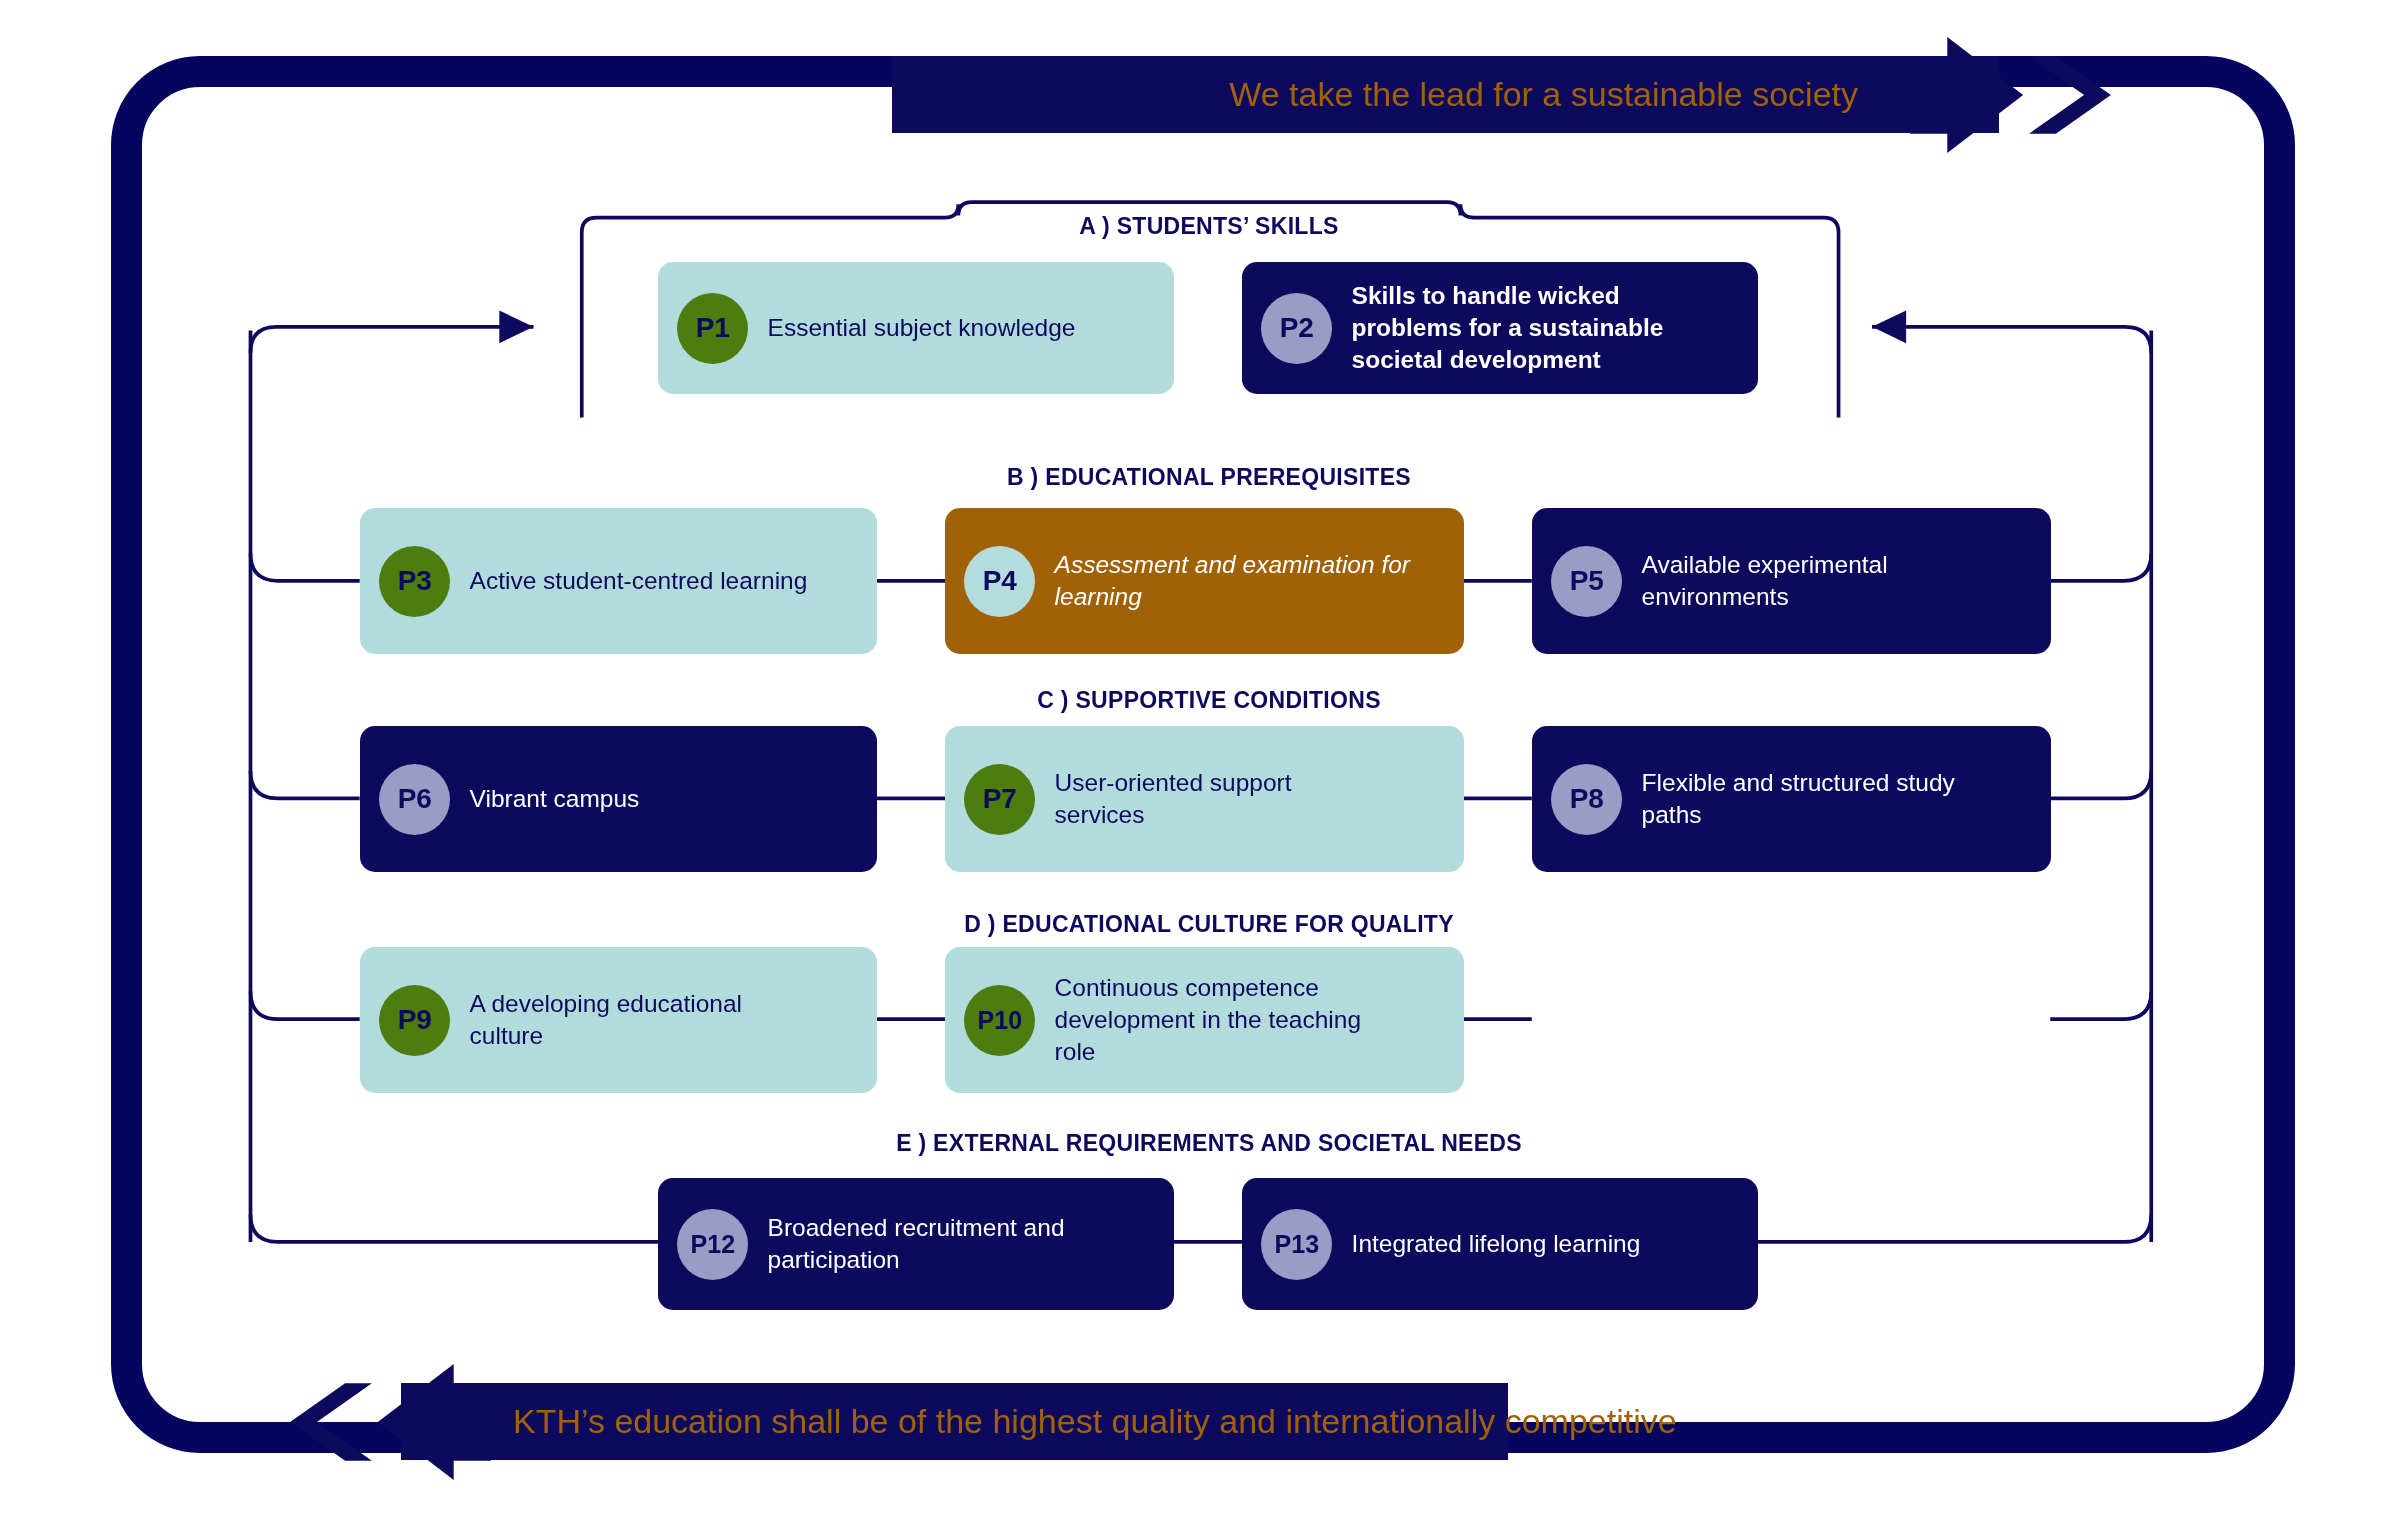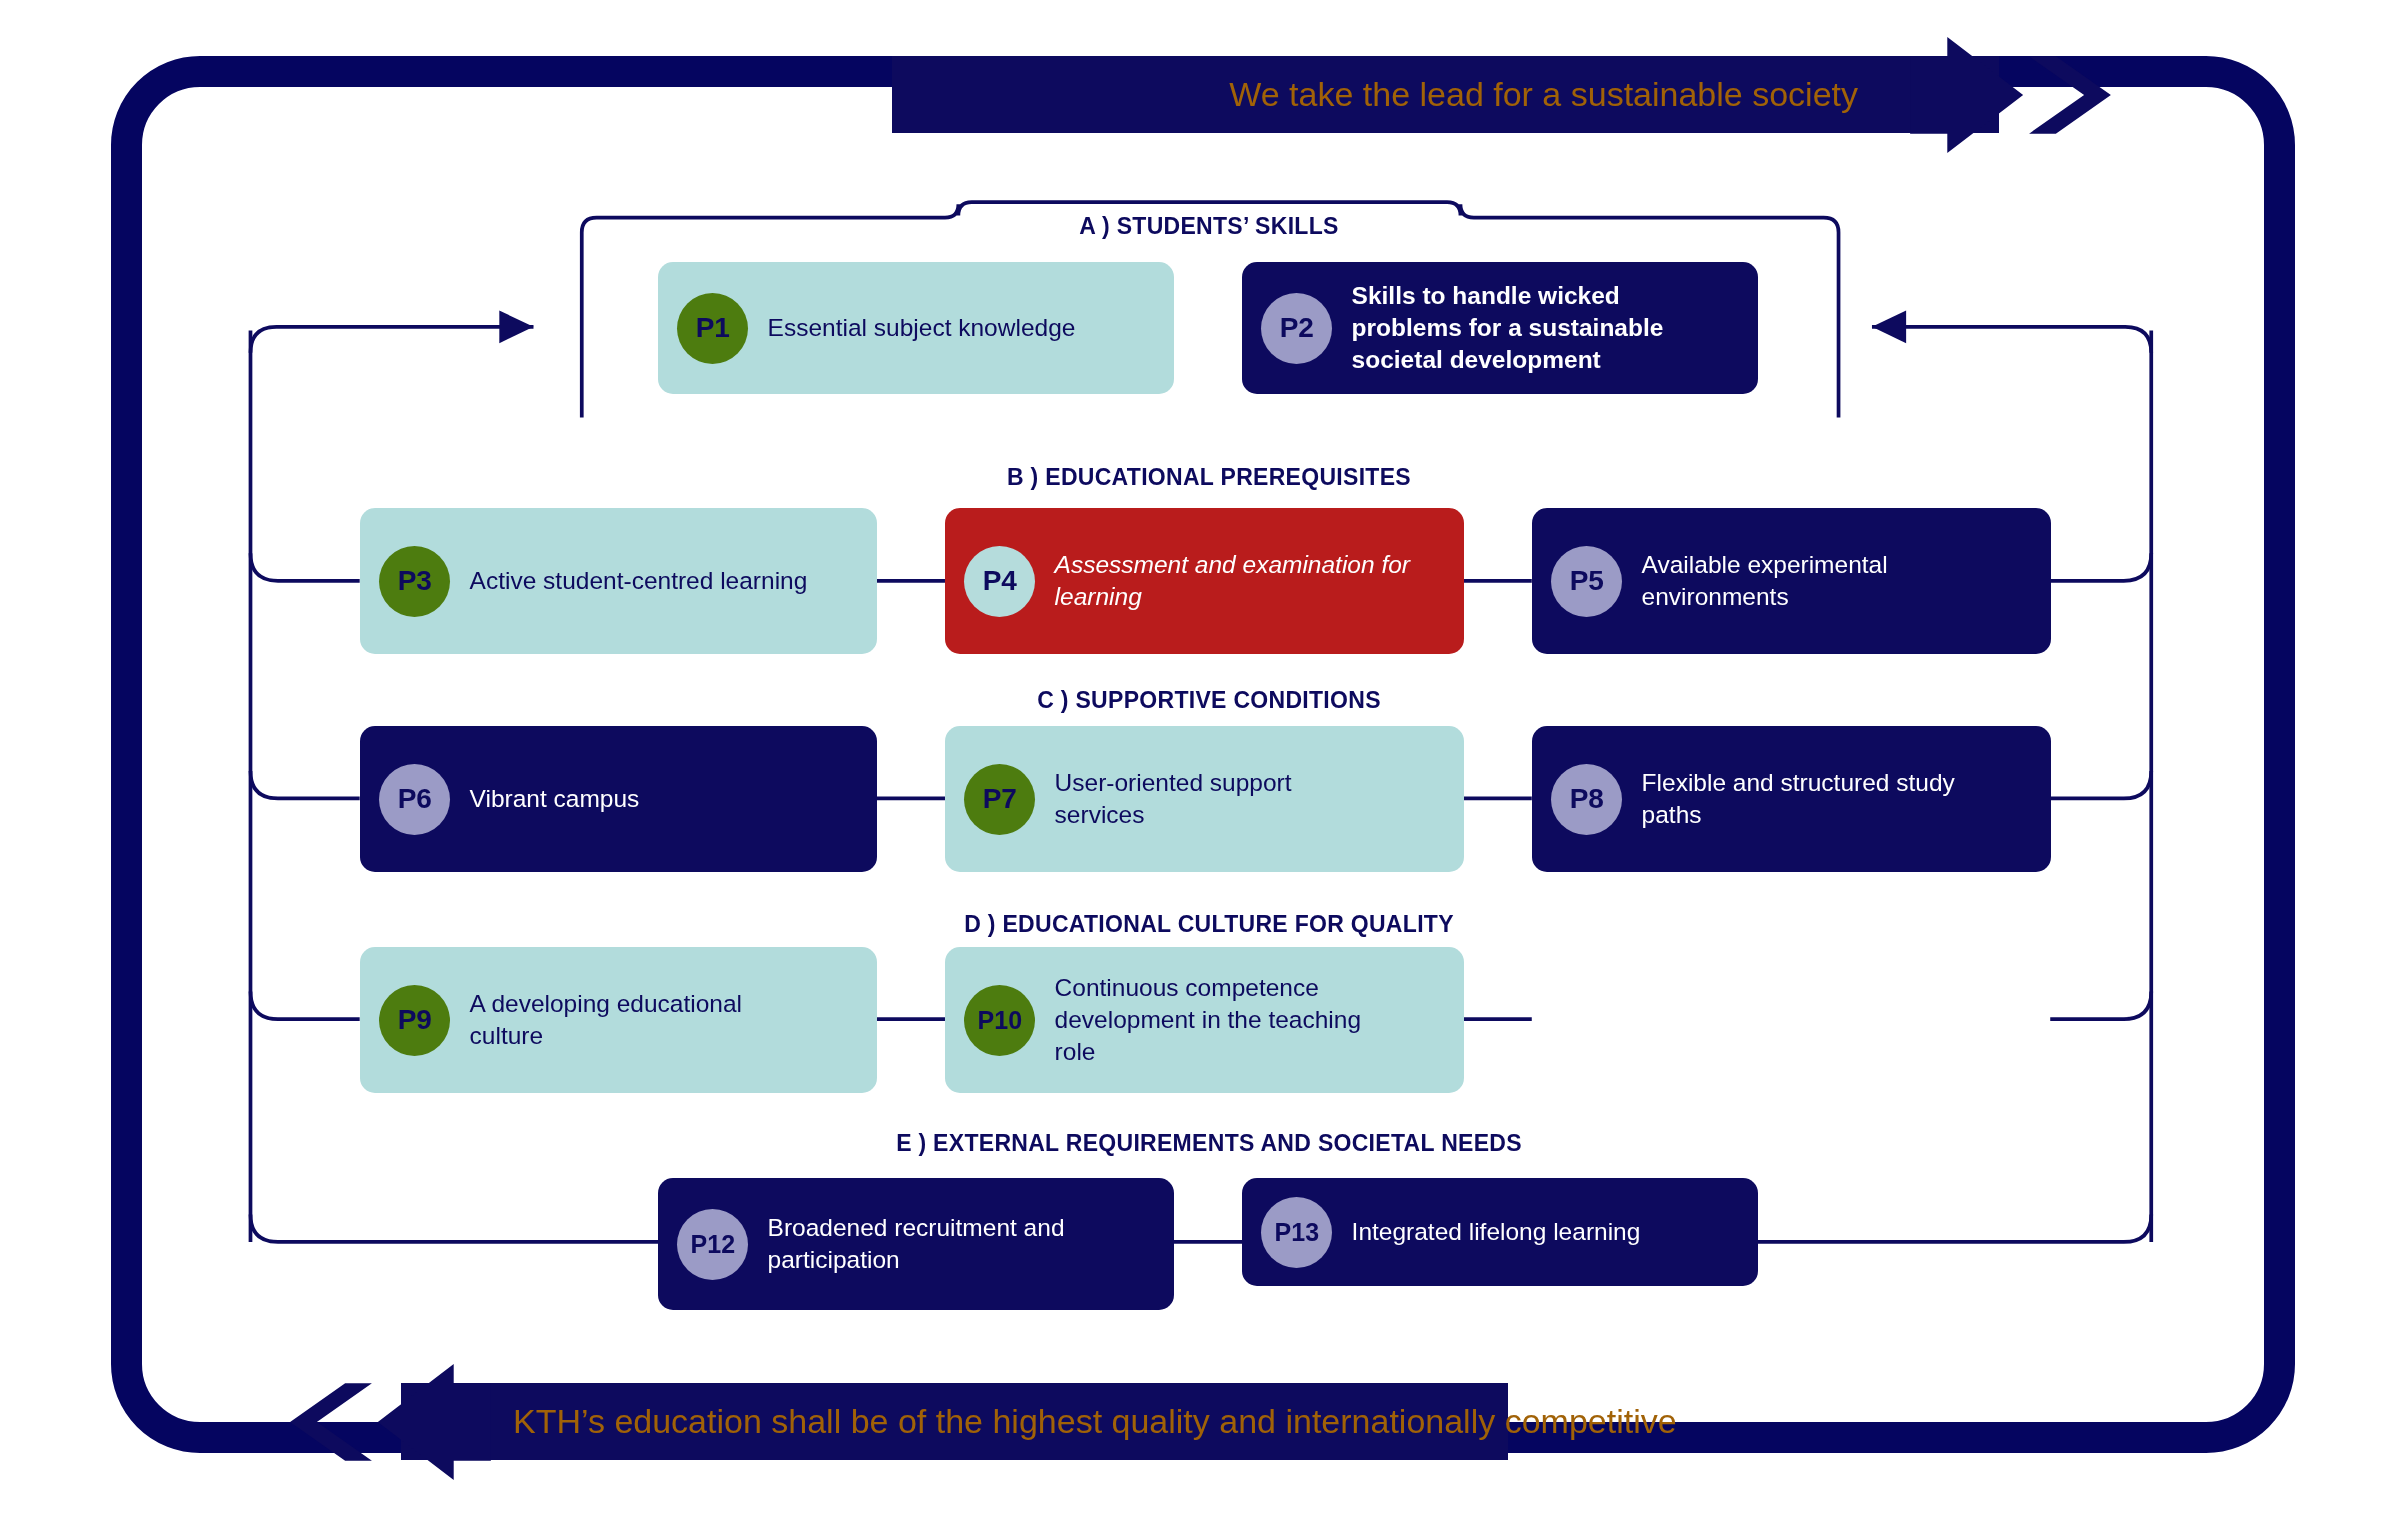--- a/index.html
+++ b/index.html
@@ -47,21 +47,21 @@
   .card .bubble{flex:0 0 auto;width:71px;height:71px;border-radius:50%;
         display:flex;align-items:center;justify-content:center;
         font-size:28px;font-weight:bold;color:#0d0a5e;}
   .card .bubble.small{font-size:25px;}
   .card .ctext{margin-left:19.3px;font-size:24.5px;line-height:1.32;}
 
   .card.light{background:#b2dcdc;}
   .card.light .bubble{background:#4d7c0f;}
   .card.light .ctext{color:#0d0a5e;}
 
-  .card.teal{background:#b91c1c;}
+  .card.teal{background:#a16207;}
   .card.teal .bubble{background:#b5dcdc;}
   .card.teal .ctext{color:#ffffff;font-style:italic;}
 
   .card.navy{background:#0d0a5e;}
   .card.navy .bubble{background:#9b9bc6;}
   .card.navy .ctext{color:#ffffff;}
 </style>
 </head>
 <body>
 
@@ -178,19 +178,19 @@
   </div>
   <div class="card light" style="left:945px;top:947px;width:519px;height:146px;">
     <div class="bubble small">P10</div>
     <div class="ctext" style="max-width:349px;">Continuous competence development in the teaching role</div>
   </div>
 
   <div class="card navy" style="left:658px;top:1178px;width:516px;height:132px;">
     <div class="bubble small">P12</div>
     <div class="ctext" style="max-width:327px;">Broadened recruitment and participation</div>
   </div>
-  <div class="card navy" style="left:1242px;top:1178px;width:516px;height:108px;">
+  <div class="card navy" style="left:1242px;top:1178px;width:516px;height:132px;">
     <div class="bubble small">P13</div>
     <div class="ctext" style="max-width:364px;">Integrated lifelong learning</div>
   </div>
 
 </div>
 
 
 </body></html>

